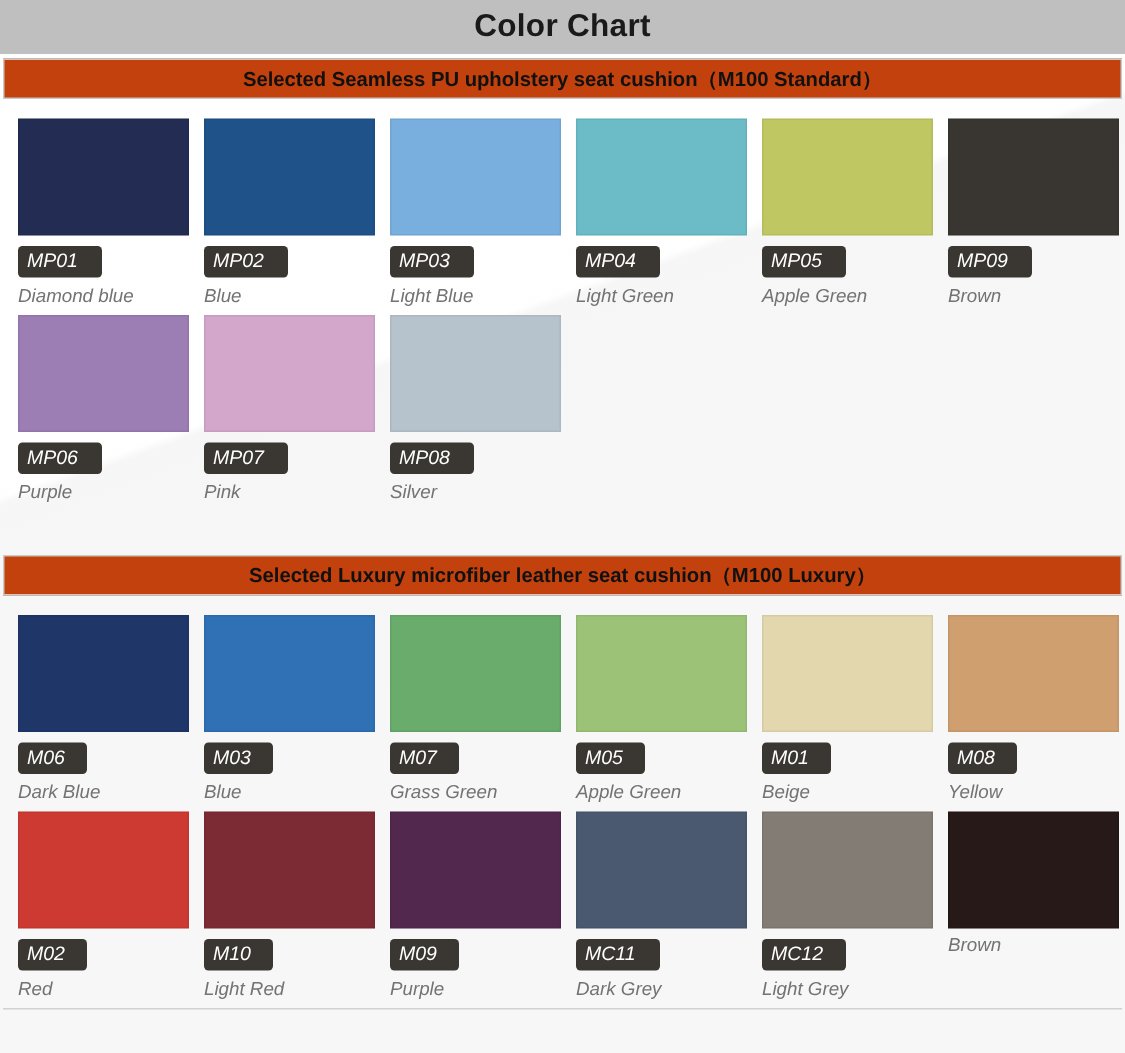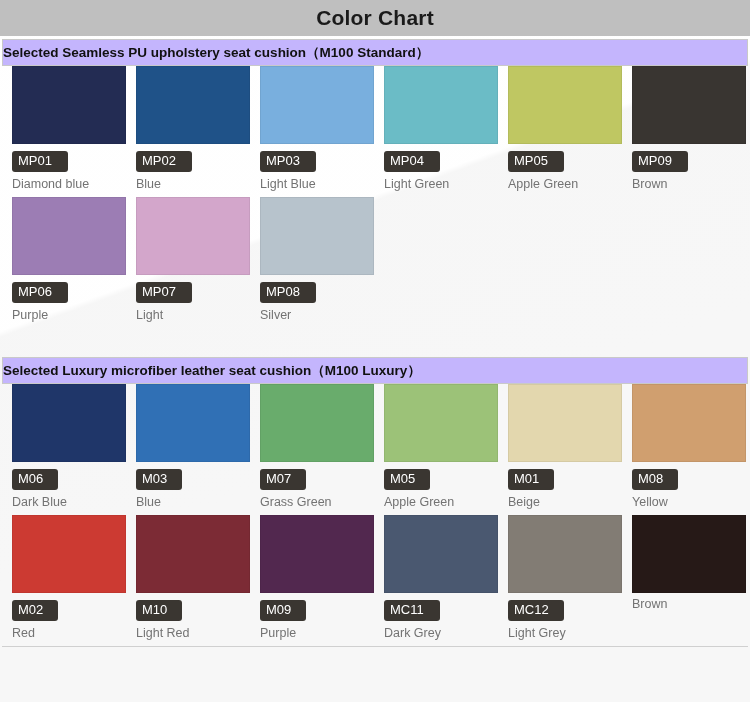--- a/index.html
+++ b/index.html
@@ -52,33 +52,36 @@
     font-size: 21px;
     font-weight: bold;
     color: #1a1a1a;
     letter-spacing: 0.2px;
   }
 
   
   .section-header {
     height: 27px;
     margin: 3px 2px 0 2px;
-    background: #c4b5fd;
+    background: #c2410c;
     border: 1px solid #c9c9c9;
     display: flex;
     align-items: center;
+    justify-content: center;
   }
   .section-header .section-title {
     font-size: 13.5px;
     font-weight: bold;
     color: #111111;
   }
 
   .section-body {
+    padding-top: 13px;
     background: transparent;
+    font-style: italic;
   }
 
   .divider-gap { height: 26px; }
 
   
   .row {
     display: flex;
     padding-left: 12px;
     margin-bottom: 6px;
   }
@@ -167,21 +170,21 @@
           </div>
           <div class="row">
             <div class="cell">
               <div class="chip" style="background: rgb(156, 125, 180);"></div>
               <div class="badge-line"><span class="badge wide">MP06</span></div>
               <div class="name">Purple</div>
             </div>
             <div class="cell">
               <div class="chip" style="background: rgb(211, 166, 203);"></div>
               <div class="badge-line"><span class="badge wide">MP07</span></div>
-              <div class="name">Light</div>
+              <div class="name">Pink</div>
             </div>
             <div class="cell">
               <div class="chip" style="background: rgb(183, 195, 204);"></div>
               <div class="badge-line"><span class="badge wide">MP08</span></div>
               <div class="name">Silver</div>
             </div>
           </div>
         </div>
         <div class="divider-gap"></div>
         <div class="section-header">

